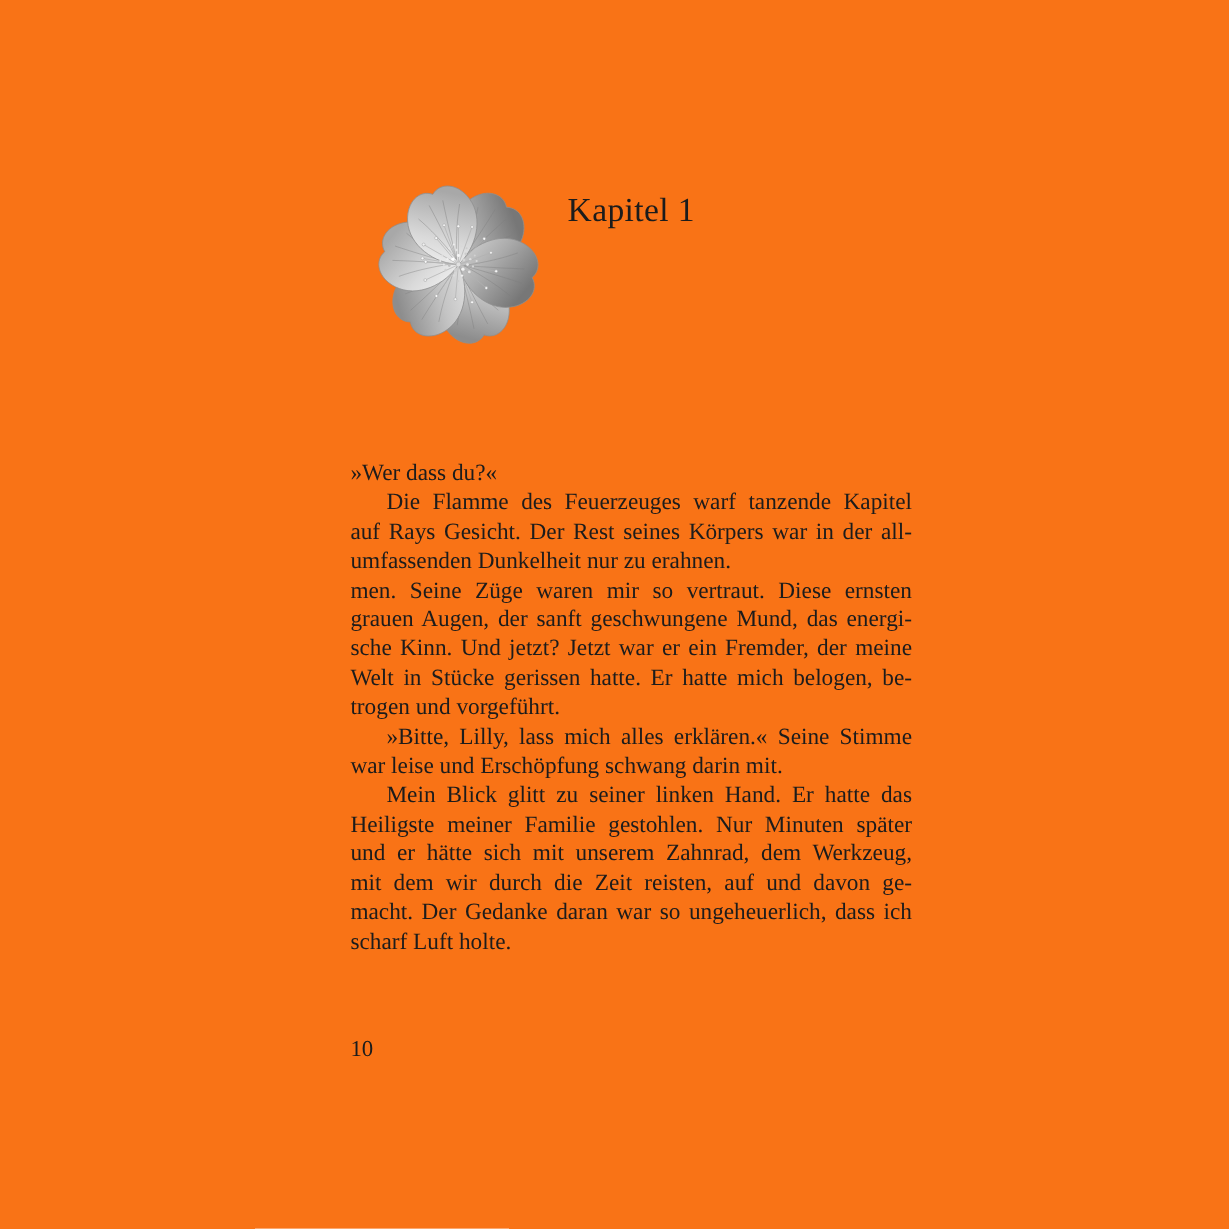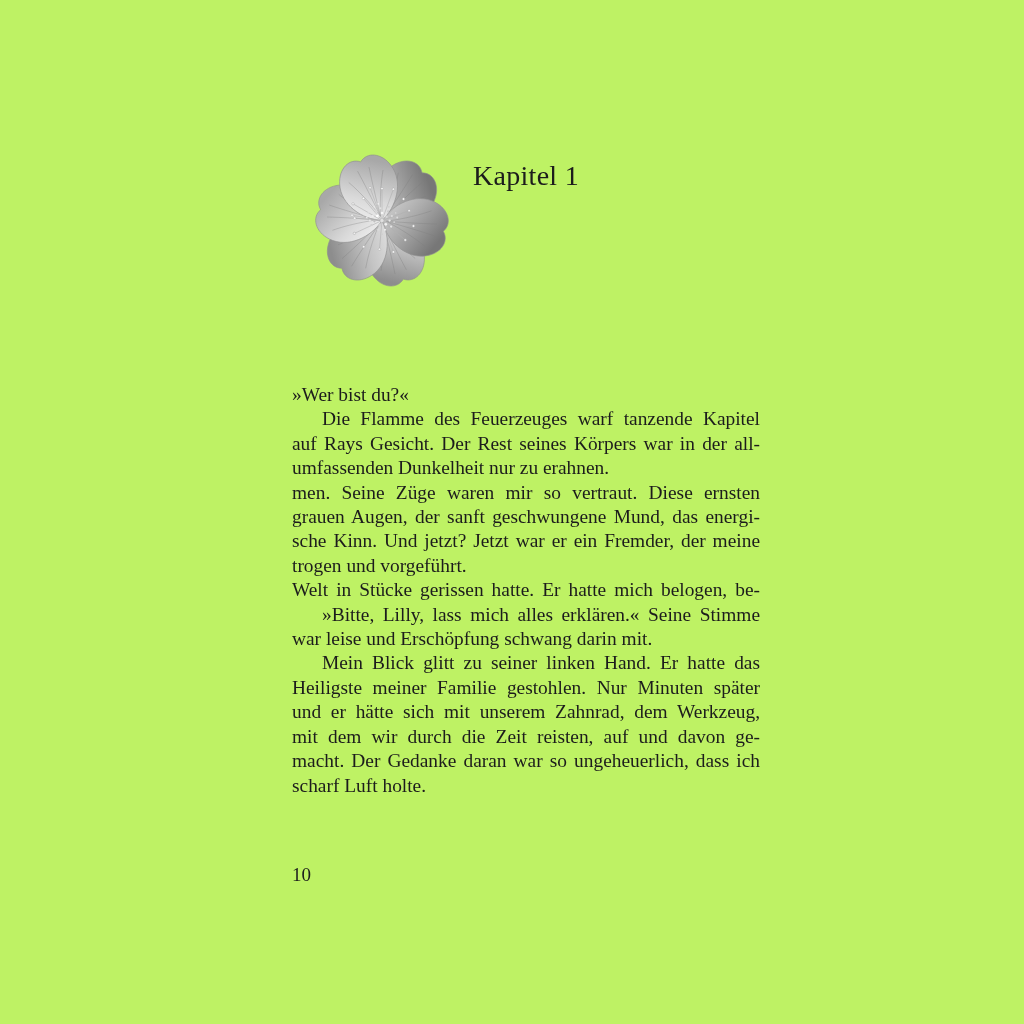--- a/index.html
+++ b/index.html
@@ -4,21 +4,21 @@
 <style>
   html, body {
     margin: 0;
     padding: 0;
     background: #ffffff;
   }
   .page {
     position: relative;
     width: 1024px;
     height: 1024px;
-    background: #bef264;
+    background: #f97316;
     overflow: hidden;
     font-family: "Liberation Serif", "DejaVu Serif", serif;
     color: #1c1c1c;
   }
   .flower {
     position: absolute;
     left: 306px;
     top: 138px;
     width: 152px;
     height: 162px;
@@ -187,33 +187,33 @@
       </g>
     </svg>
   </div>
 
   <div class="chapter-header">
     <div class="chapter-title">Kapitel 1</div>
   </div>
 
   <div class="body-text" id="body-text">
       <div class="paragraph">
-        <div class="line last">»Wer bist du?«</div>
+        <div class="line last">»Wer dass du?«</div>
       </div>
       <div class="paragraph">
         <div class="line indent">Die Flamme des Feuerzeuges warf tanzende Kapitel</div>
         <div class="line">auf Rays Gesicht. Der Rest seines Körpers war in der all-</div>
         <div class="line last">umfassenden Dunkelheit nur zu erahnen.</div>
       </div>
       <div class="paragraph">
         <div class="line">men. Seine Züge waren mir so vertraut. Diese ernsten</div>
         <div class="line">grauen Augen, der sanft geschwungene Mund, das energi-</div>
         <div class="line">sche Kinn. Und jetzt? Jetzt war er ein Fremder, der meine</div>
+        <div class="line">Welt in Stücke gerissen hatte. Er hatte mich belogen, be-</div>
         <div class="line last">trogen und vorgeführt.</div>
-        <div class="line">Welt in Stücke gerissen hatte. Er hatte mich belogen, be-</div>
       </div>
       <div class="paragraph">
         <div class="line indent">»Bitte, Lilly, lass mich alles erklären.« Seine Stimme</div>
         <div class="line last">war leise und Erschöpfung schwang darin mit.</div>
       </div>
       <div class="paragraph">
         <div class="line indent">Mein Blick glitt zu seiner linken Hand. Er hatte das</div>
         <div class="line">Heiligste meiner Familie gestohlen. Nur Minuten später</div>
         <div class="line">und er hätte sich mit unserem Zahnrad, dem Werkzeug,</div>
         <div class="line">mit dem wir durch die Zeit reisten, auf und davon ge-</div>

